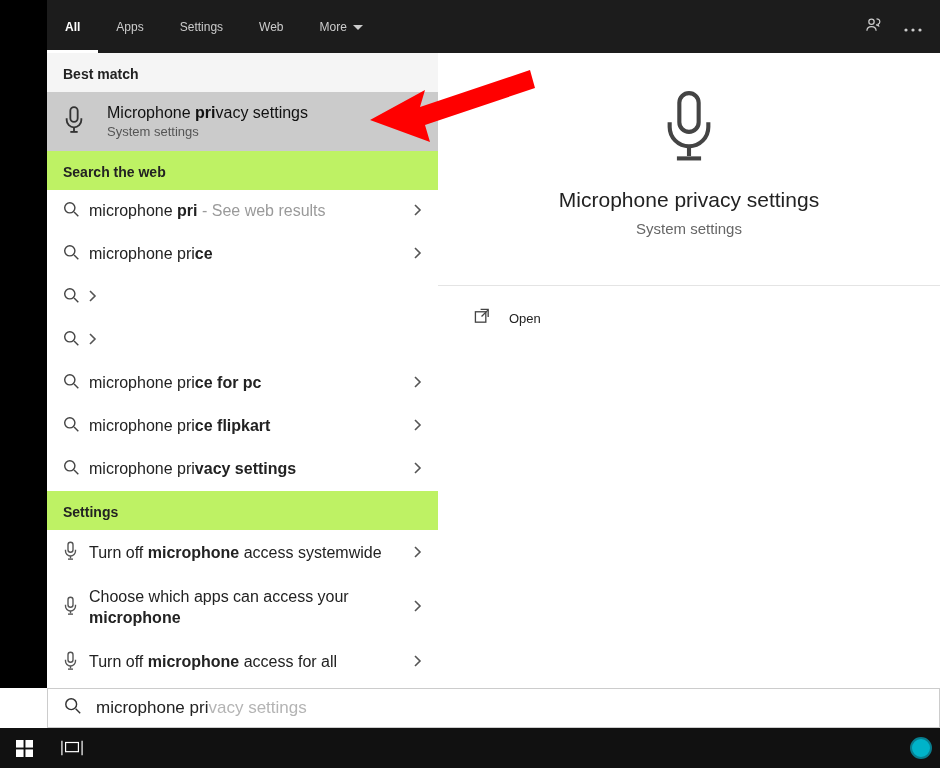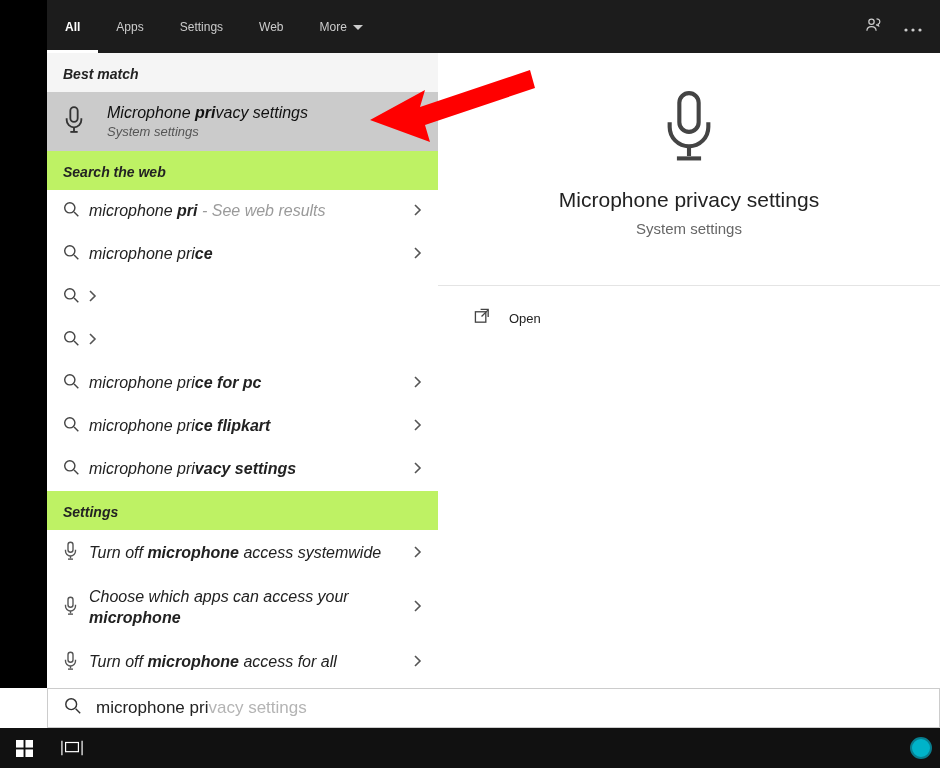--- a/index.html
+++ b/index.html
@@ -7,21 +7,21 @@
 
 .header-bar { position: absolute; top: 0; left: 47px; right: 0; height: 53px; background: #1c1c1c; display: flex; align-items: center; }
 .tab { color: #ccc; padding: 0 18px; height: 53px; display: flex; align-items: center; font-size: 12px; cursor: pointer; }
 .tab.active { color: #fff; font-weight: 600; border-bottom: 3px solid #fff; padding-top: 3px; }
 .tab .caret { margin-left: 6px; }
 .header-right { margin-left: auto; display: flex; align-items: center; gap: 20px; padding-right: 18px; }
 .header-icon { color: #ccc; cursor: pointer; }
 
 .leftbar { position: absolute; top: 0; left: 0; width: 47px; height: 688px; background: #000; }
 
-.results-panel { position: absolute; top: 53px; left: 47px; width: 391px; bottom: 80px; background: #fff; overflow: hidden; font-style: italic; }
+.results-panel { position: absolute; top: 53px; left: 47px; width: 391px; bottom: 80px; background: #fff; overflow: hidden; }
 .section-header { font-size: 14px; font-weight: 600; color: #222; padding: 13px 16px 10px; background: #f5f5f5;}
 .section-header.plain { background: #bef264; }
 
 .best-match { background: #cbcbcb; padding: 12px 16px; display: flex; align-items: center; gap: 18px; cursor: pointer; }
 .best-match .mic { flex: 0 0 26px; }
 .best-match .title { font-size: 16px; color: #111; font-weight: 400; }
 .best-match .sub { font-size: 13px; color: #555; margin-top: 2px; }
 
 .list-item { display: flex; align-items: center; padding: 11px 16px; cursor: pointer; }
 .list-item .icon { flex: 0 0 26px; color: #444; }

